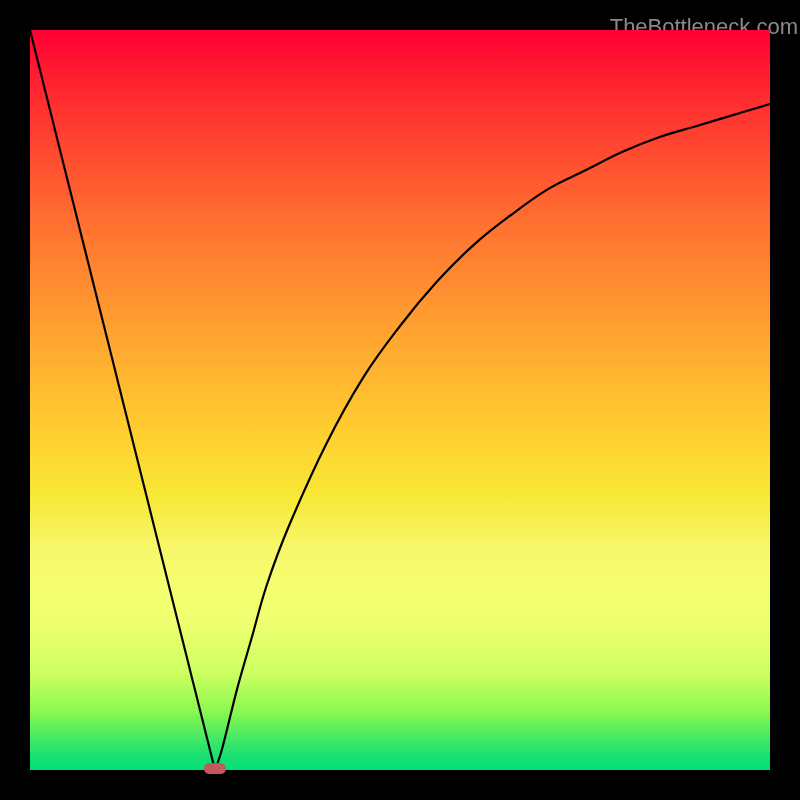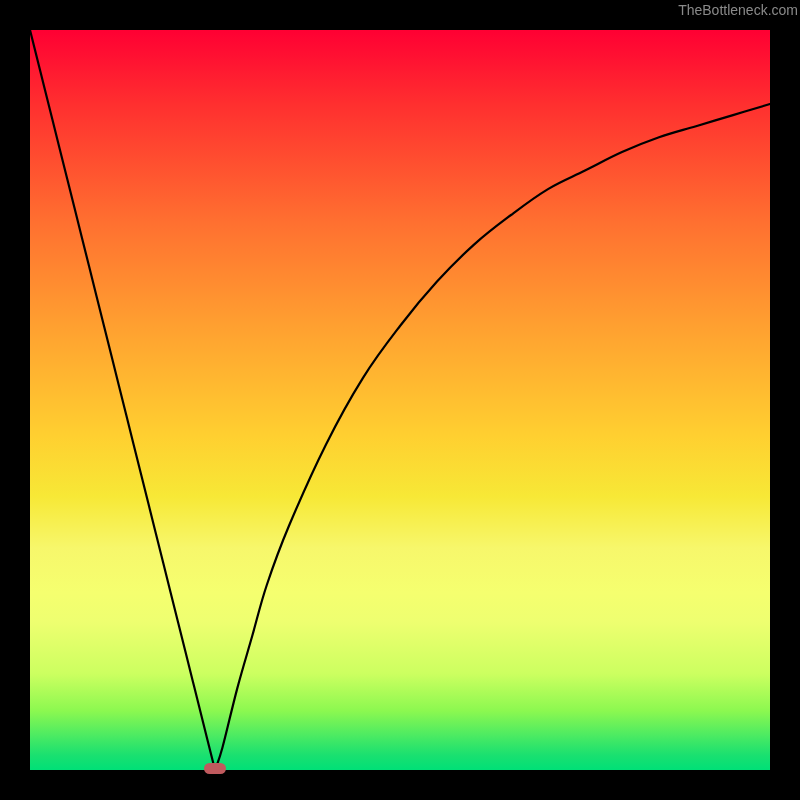--- a/index.html
+++ b/index.html
@@ -26,24 +26,24 @@
       #eeff70 80%,
       #ccff60 87%,
       #8cf850 92%,
       #3fe866 96%,
       #1ae070 98%,
       #00e077 100%
     );
   }
   .watermark {
     position: absolute;
-    top: 2px;
+    top: 14px;
     right: 2px;
     font-family: Arial, Helvetica, sans-serif;
-    font-size: 14px;
+    font-size: 22px;
     font-weight: 400;
     color: #8a8a8a;
     letter-spacing: 0px;
   }
   svg.curve {
     position: absolute;
     left: 0; top: 0;
     width: 740px; height: 740px;
     overflow: visible;
   }

